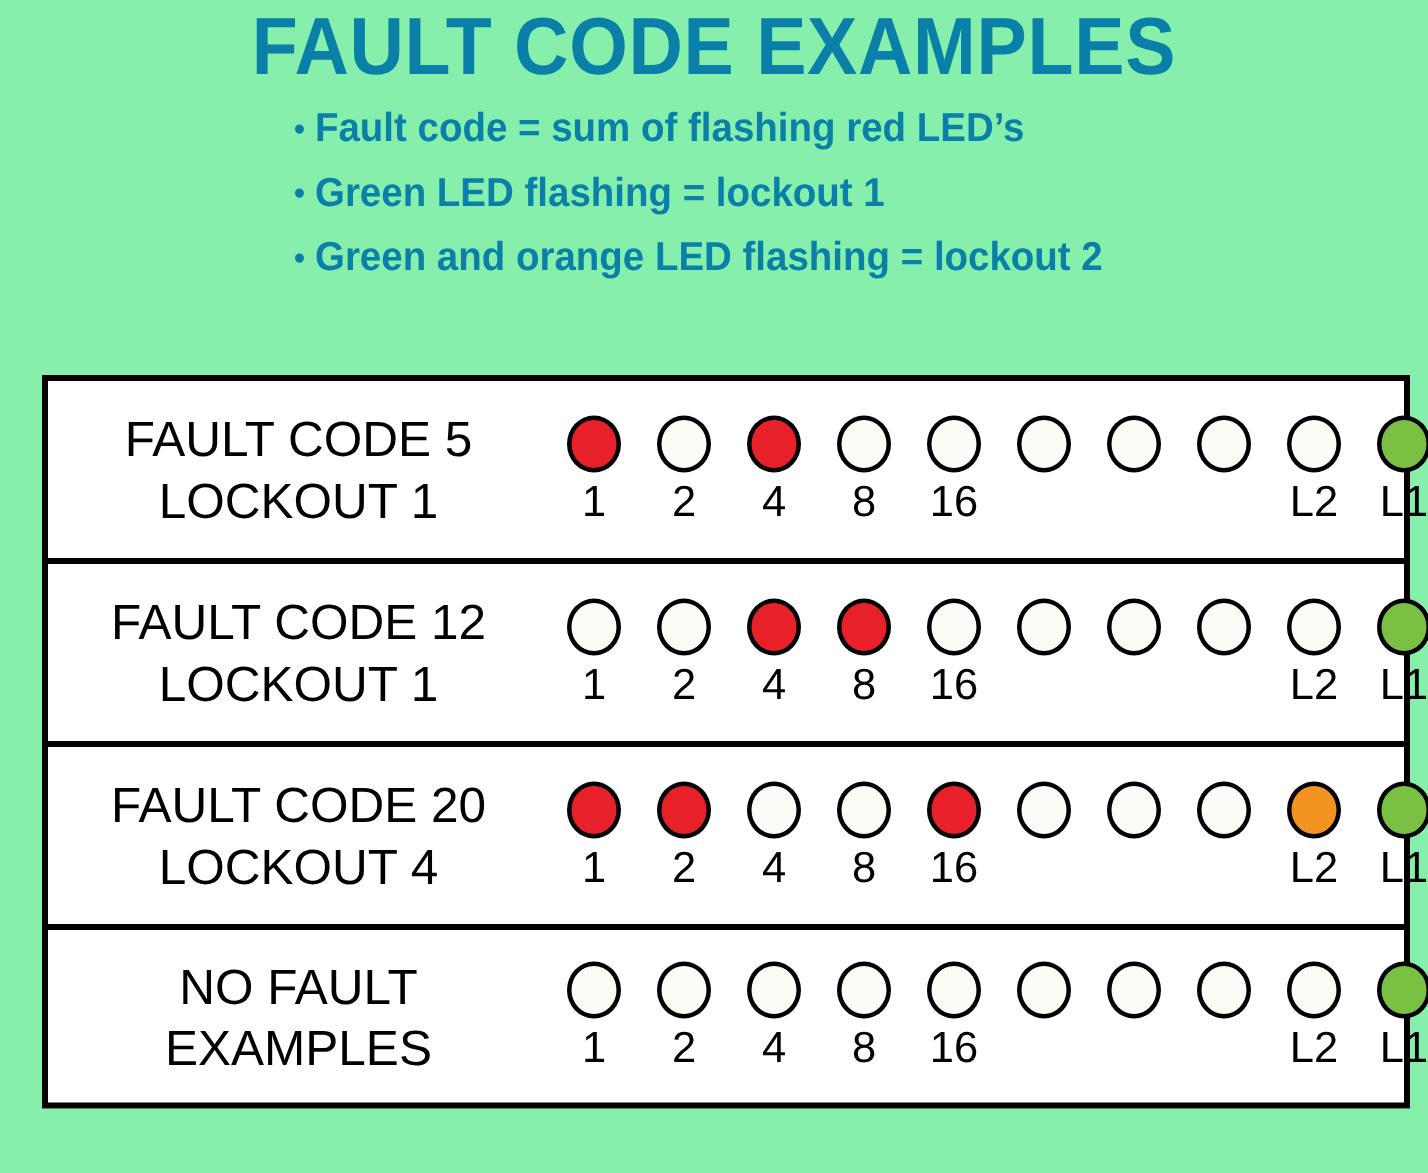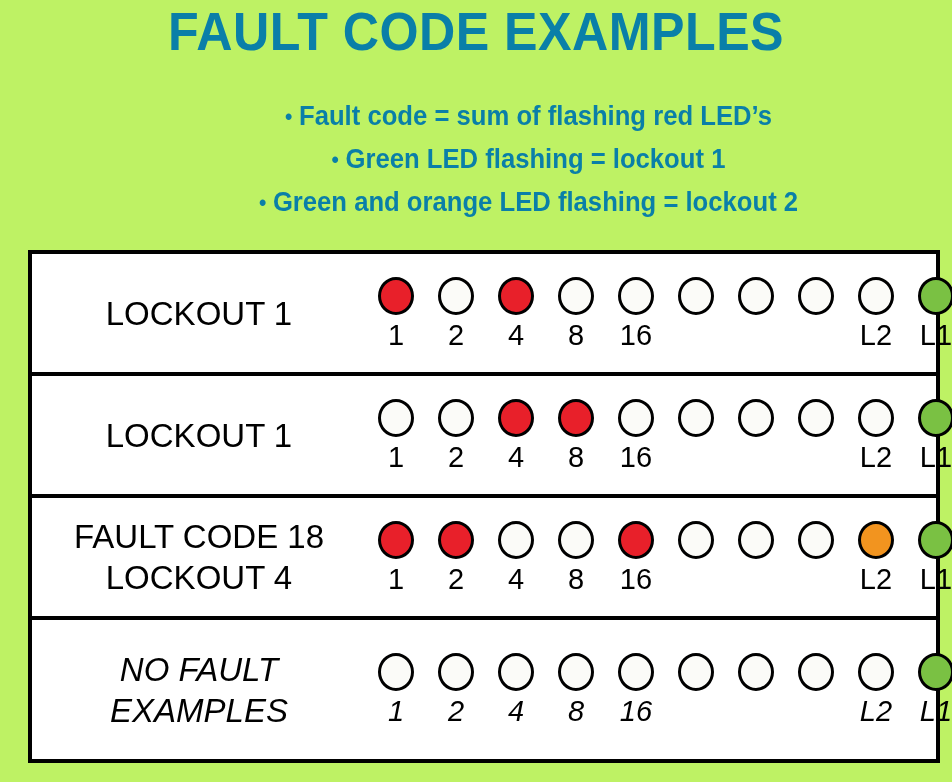--- a/index.html
+++ b/index.html
@@ -13,21 +13,21 @@
     height: 782px;
     overflow: hidden;
     font-family: "Liberation Sans", sans-serif;
     -webkit-font-smoothing: antialiased;
   }
 
   #page {
     position: relative;
     width: 952px;
     height: 782px;
-    background: #bef264;
+    background: #86efac;
   }
 
   
   .title {
     position: absolute;
     left: 0;
     top: 2px;
     width: 952px;
     text-align: center;
     color: #0A7FA8;
@@ -38,23 +38,22 @@
     letter-spacing: 0.5px;
     transform: scaleX(0.93);
     transform-origin: 50% 50%;
     white-space: nowrap;
   }
 
   
   .bullets {
     position: absolute;
     left: 196px;
-    top: 95px;
+    top: 64px;
     width: 700px;
-    text-align: center;
   }
   .bullet-line {
     color: #0A7FA8;
     font-family: "Liberation Sans", sans-serif;
     font-weight: bold;
     font-size: 27px;
     line-height: 43px;
     white-space: nowrap;
     transform: scaleX(0.95);
     transform-origin: 0 50%;
@@ -83,23 +82,22 @@
   }
   .row {
     position: relative;
     display: flex;
     align-items: center;
     height: 122px;
     box-sizing: border-box;
     border-bottom: 4px solid #000000;
   }
   .row.last {
-    height: 139px;
+    height: 115px;
     border-bottom: none;
-    font-style: italic;
   }
 
   .row-label {
     width: 330px;
     flex: 0 0 330px;
     text-align: center;
     color: #000000;
     font-family: "Liberation Sans", sans-serif;
     font-weight: normal;
     font-size: 33px;
@@ -165,20 +163,21 @@
     </div>
     <div class="bullet-line">
       <span class="bullet-dot">•</span><span class="bullet-text">Green and orange LED flashing = lockout 2</span>
     </div>
   </div>
 
   <div class="table">
 
     <div class="row">
       <div class="row-label">
+        <span class="lbl-line1">FAULT CODE 5</span>
         <span class="lbl-line2">LOCKOUT 1</span>
       </div>
       <div class="leds">
           <div class="led-cell">
             <div class="led red"></div>
             <div class="led-label">1</div>
           </div>
           <div class="led-cell">
             <div class="led off"></div>
             <div class="led-label">2</div>
@@ -213,20 +212,21 @@
           </div>
           <div class="led-cell">
             <div class="led green"></div>
             <div class="led-label">L1</div>
           </div>
         </div>
     </div>
 
     <div class="row">
       <div class="row-label">
+        <span class="lbl-line1">FAULT CODE 12</span>
         <span class="lbl-line2">LOCKOUT 1</span>
       </div>
       <div class="leds">
           <div class="led-cell">
             <div class="led off"></div>
             <div class="led-label">1</div>
           </div>
           <div class="led-cell">
             <div class="led off"></div>
             <div class="led-label">2</div>
@@ -261,21 +261,21 @@
           </div>
           <div class="led-cell">
             <div class="led green"></div>
             <div class="led-label">L1</div>
           </div>
         </div>
     </div>
 
     <div class="row">
       <div class="row-label">
-        <span class="lbl-line1">FAULT CODE 18</span>
+        <span class="lbl-line1">FAULT CODE 20</span>
         <span class="lbl-line2">LOCKOUT 4</span>
       </div>
       <div class="leds">
           <div class="led-cell">
             <div class="led red"></div>
             <div class="led-label">1</div>
           </div>
           <div class="led-cell">
             <div class="led red"></div>
             <div class="led-label">2</div>

